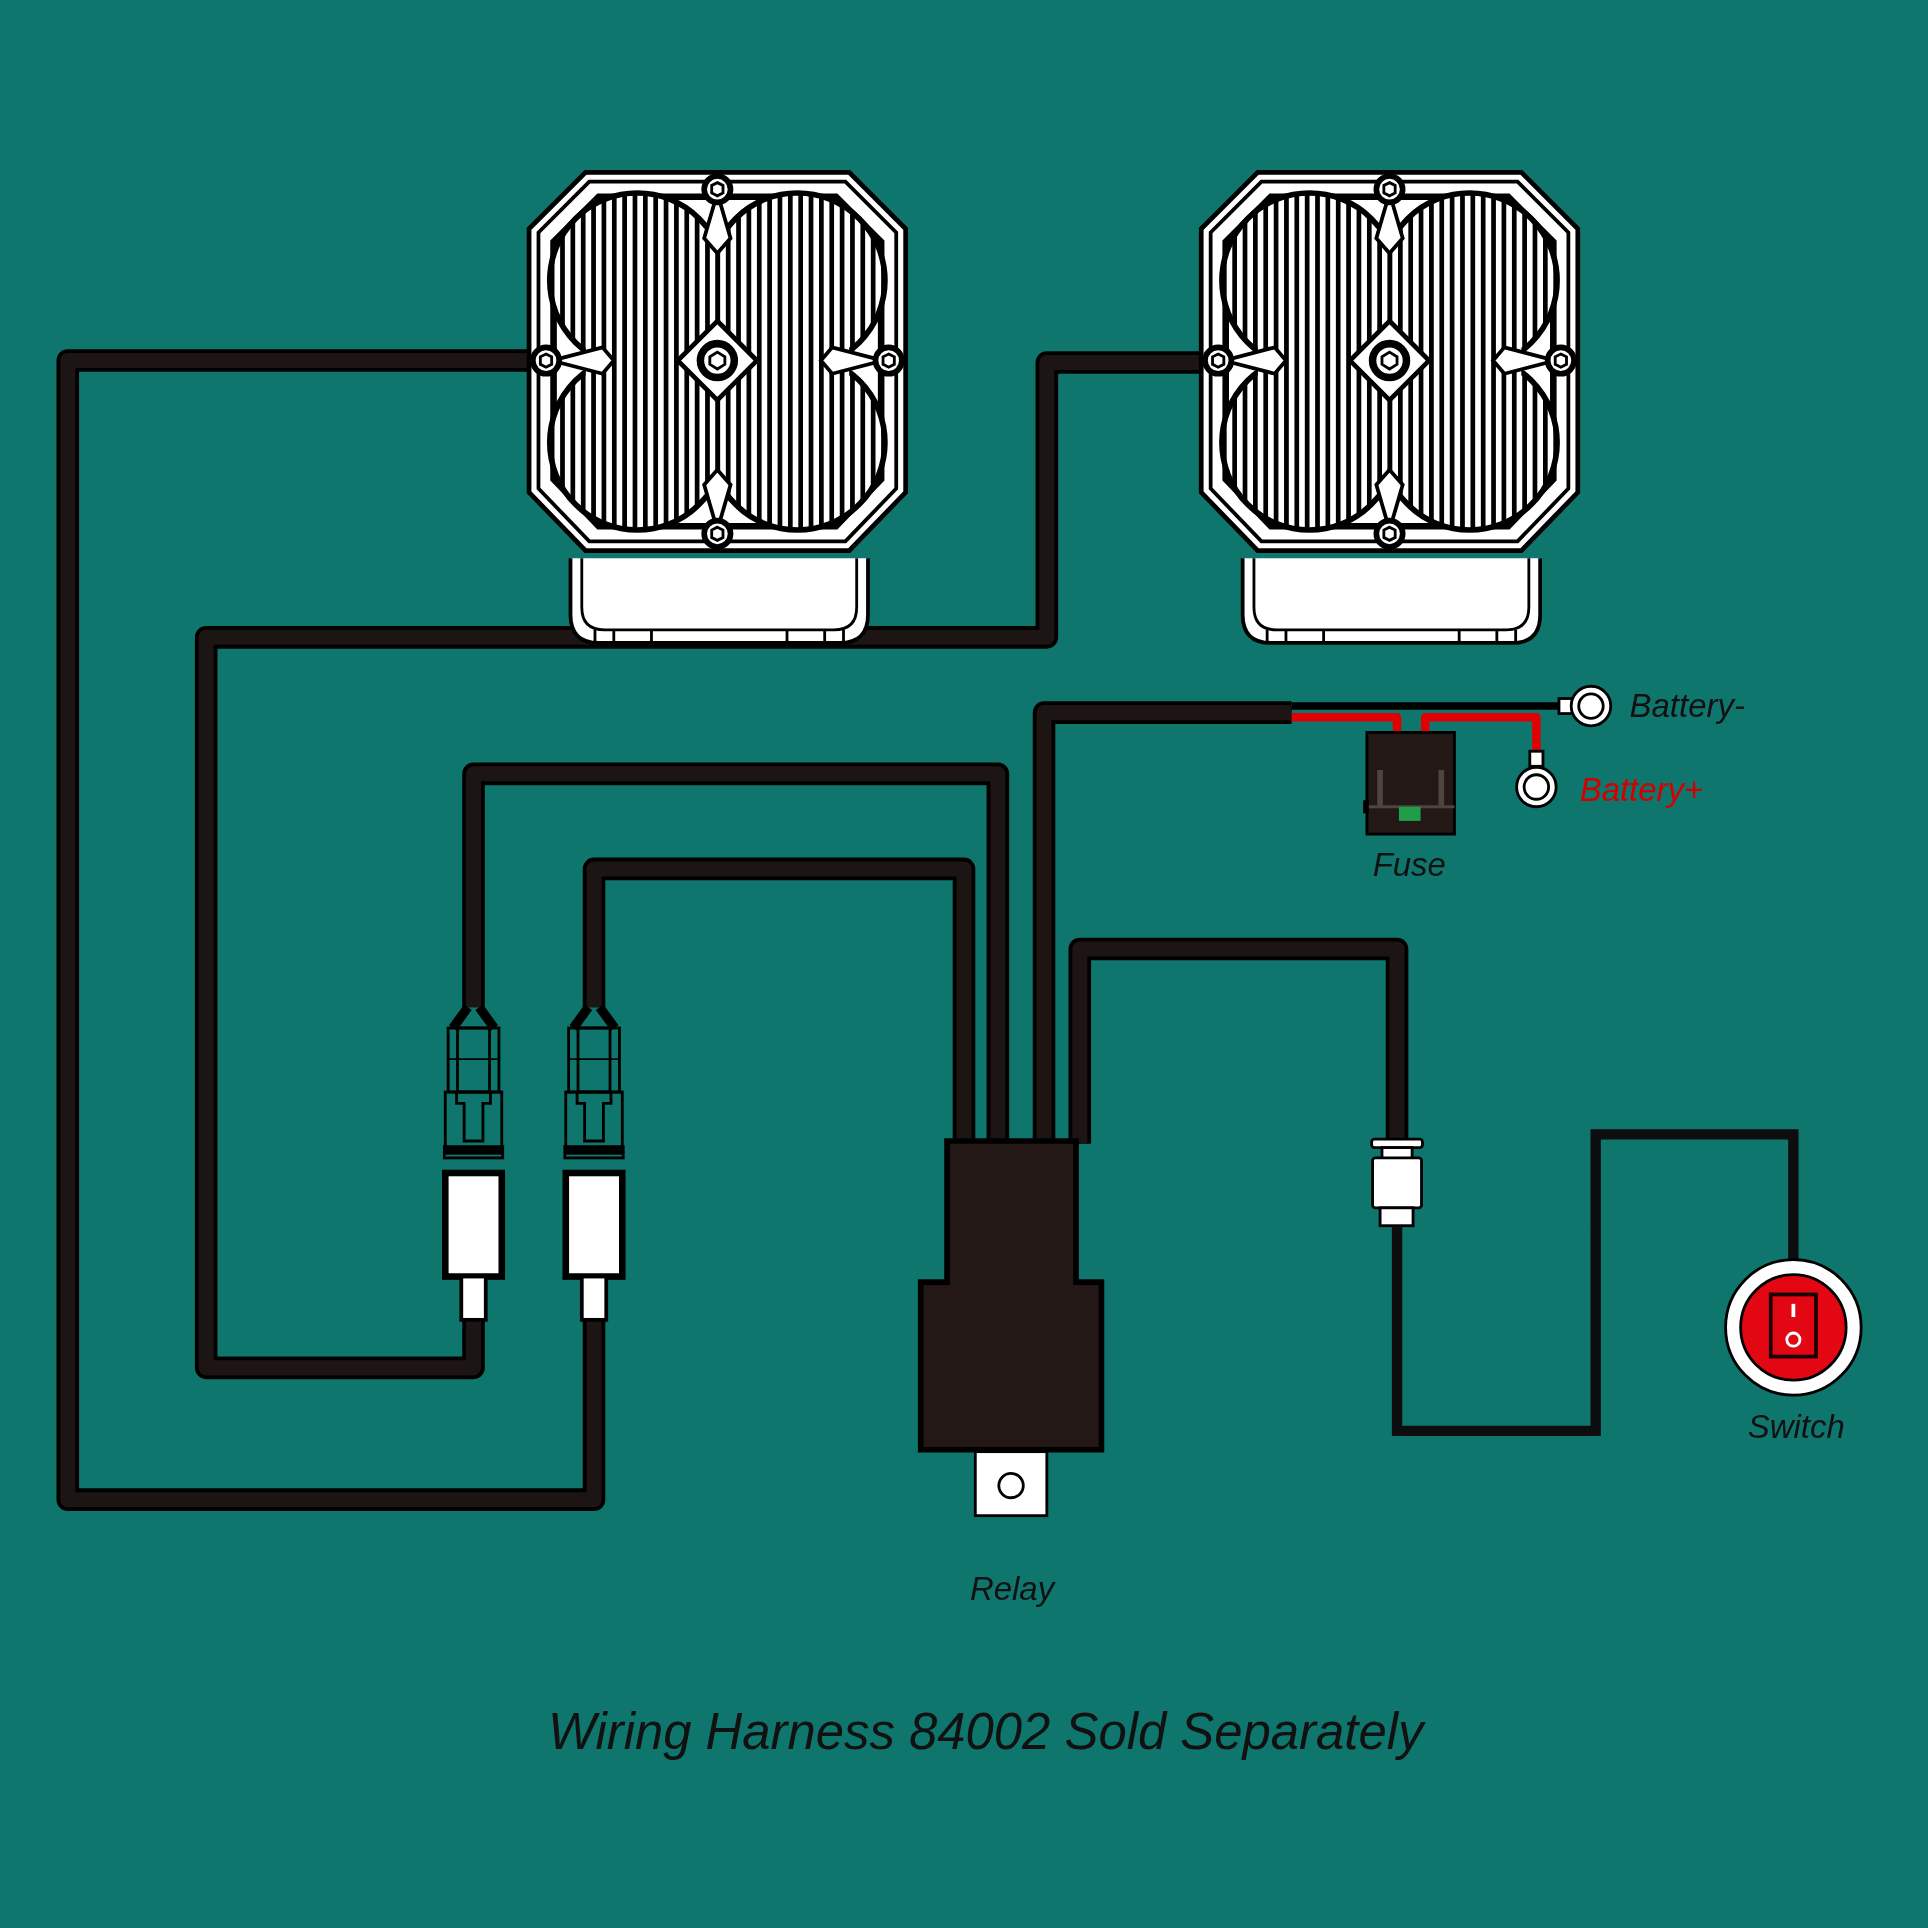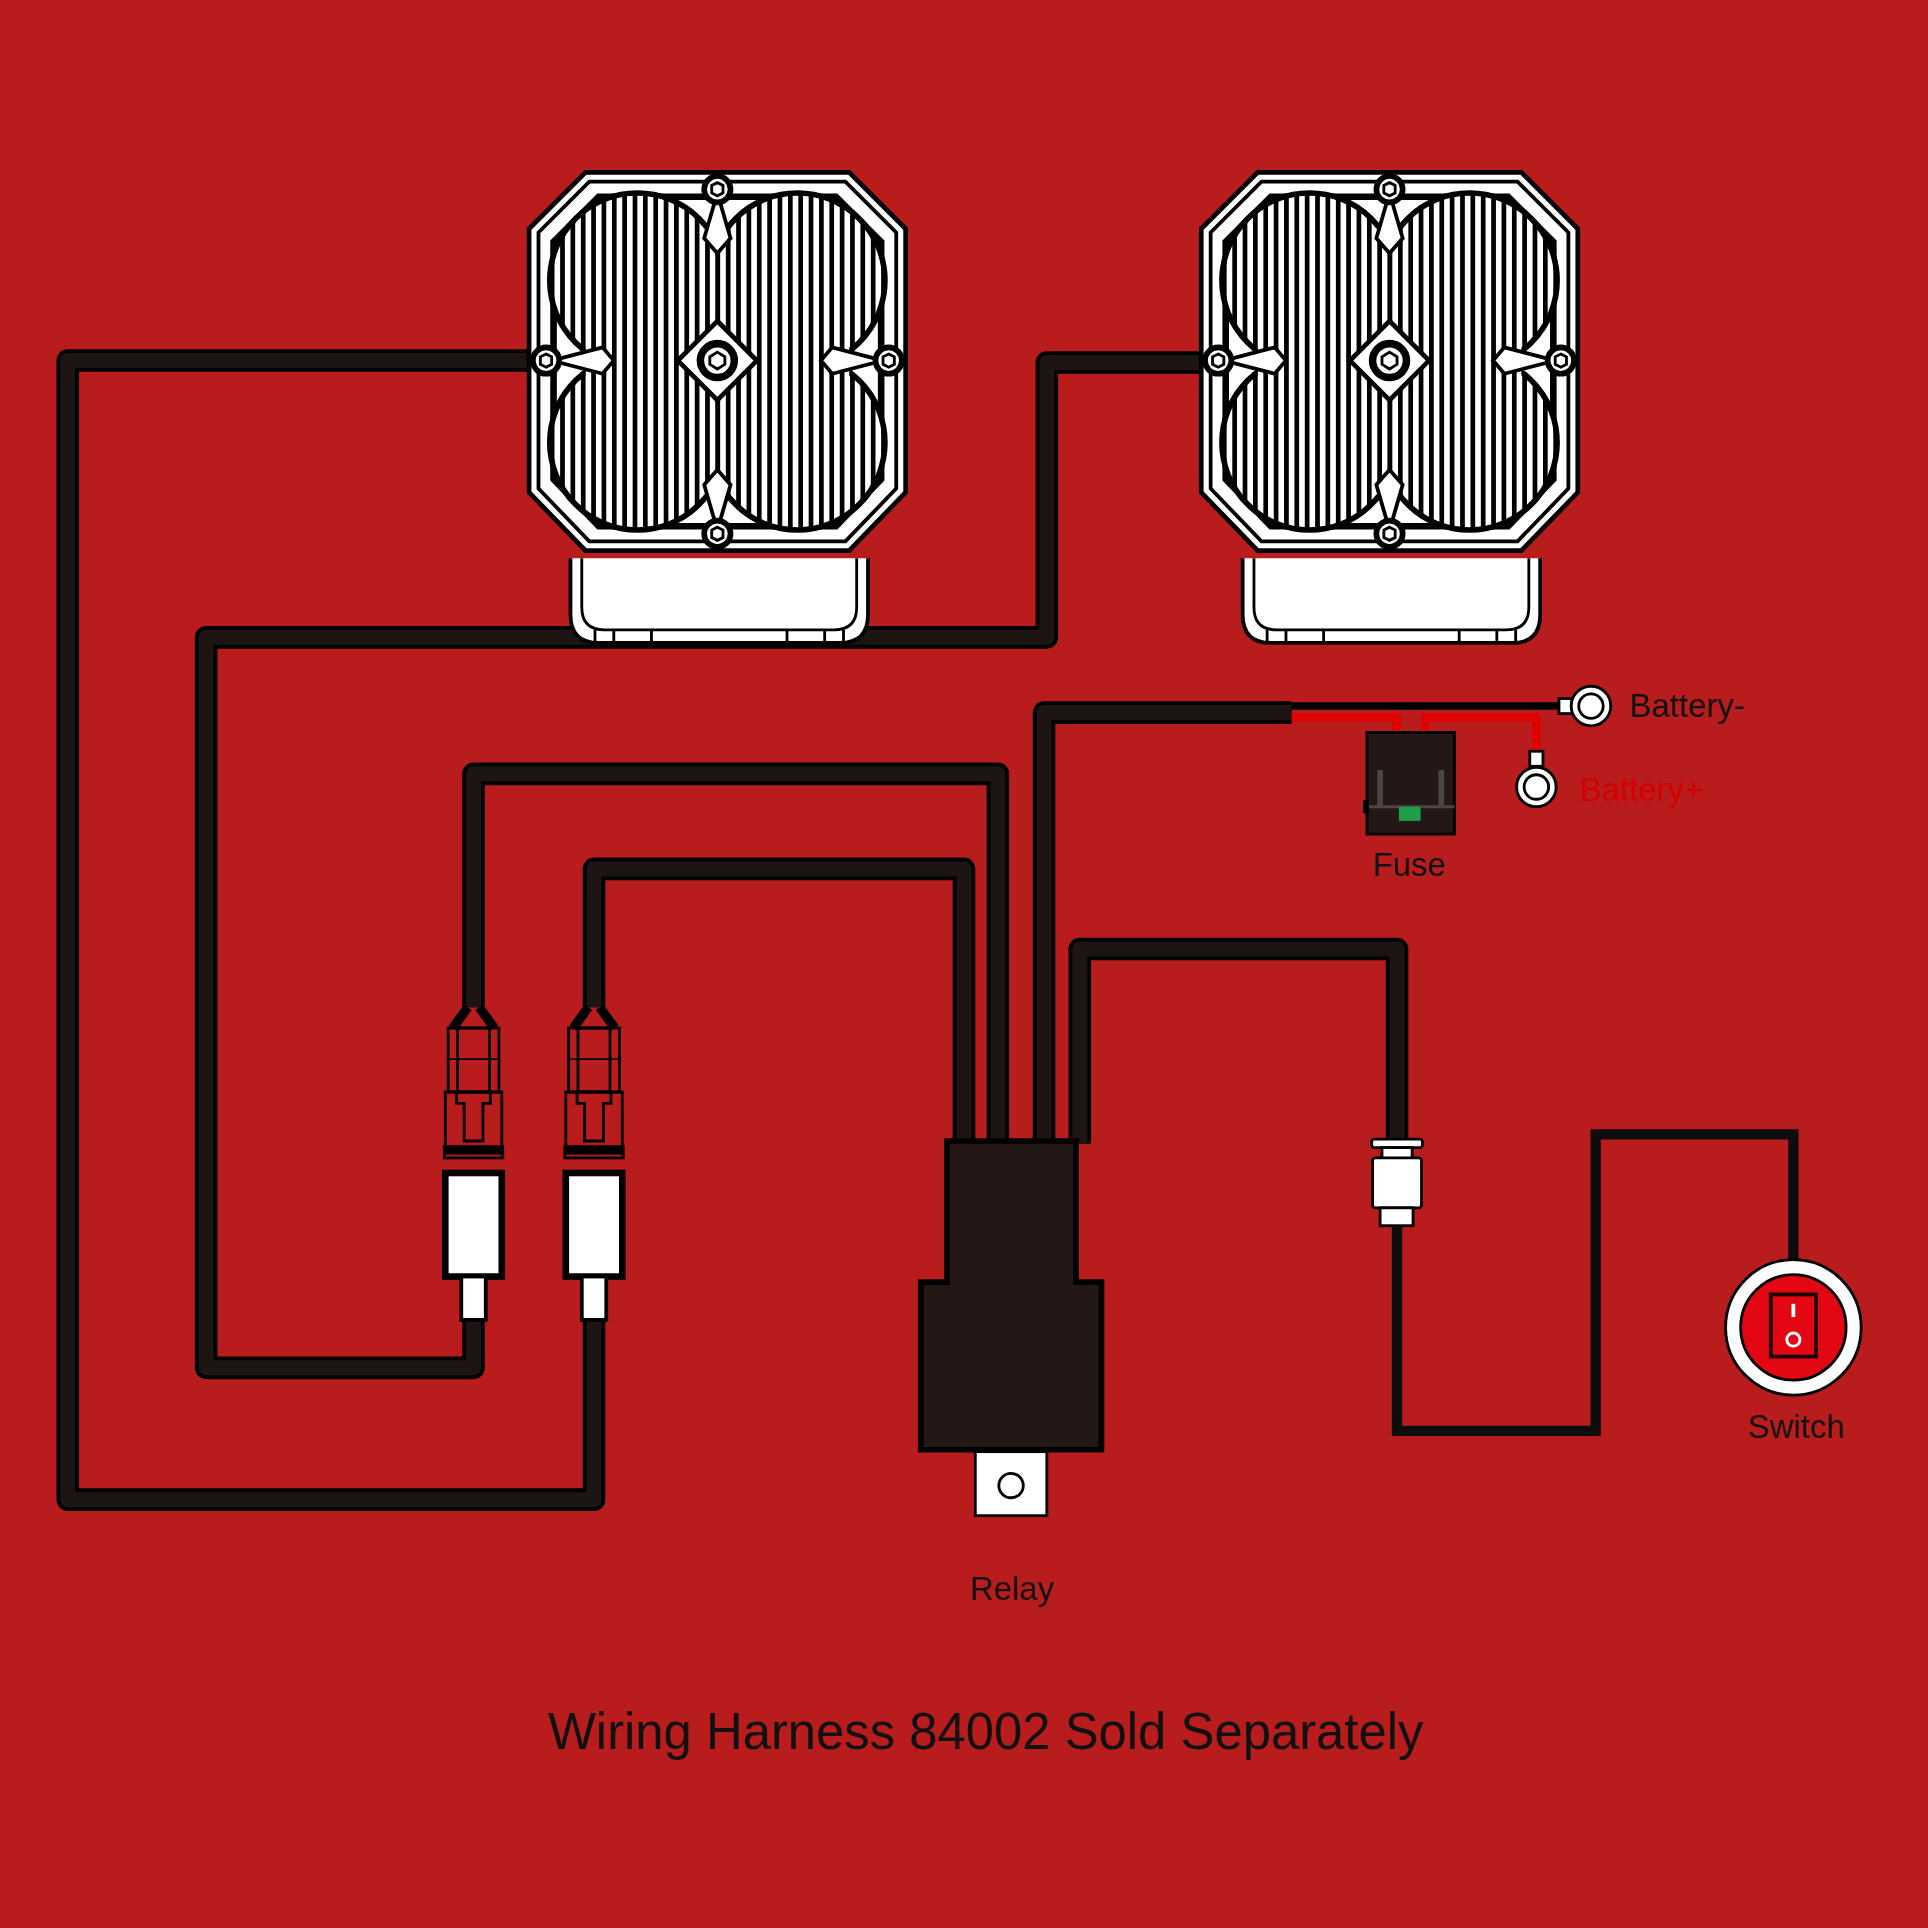--- a/index.html
+++ b/index.html
@@ -1,16 +1,16 @@
 <!DOCTYPE html>
 <html style="font-size:15px"><head>
 <meta charset="utf-8">
 <style>
   html, body { margin: 0; padding: 0; background: #ffffff; }
-  #stage { position: relative; width: 1928px; height: 1928px; overflow: hidden; background: #b91c1c; }
+  #stage { position: relative; width: 1928px; height: 1928px; overflow: hidden; background: #0f766e; font-style: italic; }
   svg { position: absolute; left: 0; top: 0; }
   .wire { fill: none; stroke: #1c1513; stroke-linejoin: round; stroke-linecap: butt; }
   .wire-outline { fill: none; stroke: #000; stroke-linejoin: round; }
   .thin { fill: none; stroke: #0d0d0d; stroke-width: 11; stroke-linejoin: miter; }
   .red { fill: none; stroke: #e00000; stroke-width: 9; stroke-linejoin: round; }
   .ln2 { fill: none; stroke: #000; stroke-width: 3; }
   .lbl { font-family: "Liberation Sans", sans-serif; font-size: 35px; fill: #111; }
   .lbl-red { fill: #d40000; }
   .caption { font-family: "Liberation Sans", sans-serif; font-size: 55px; fill: #111; }
 </style>

